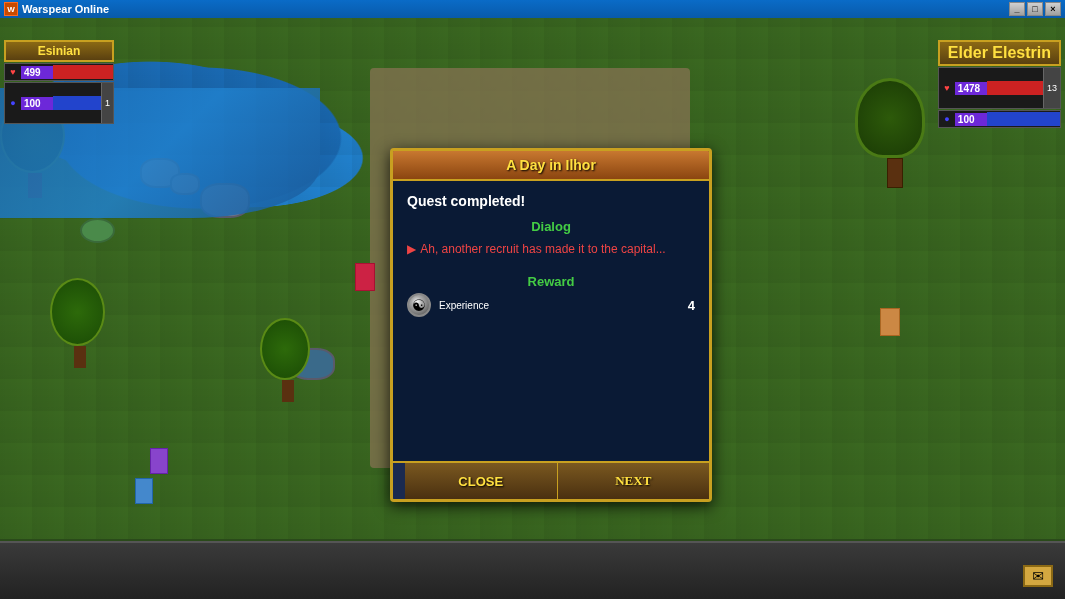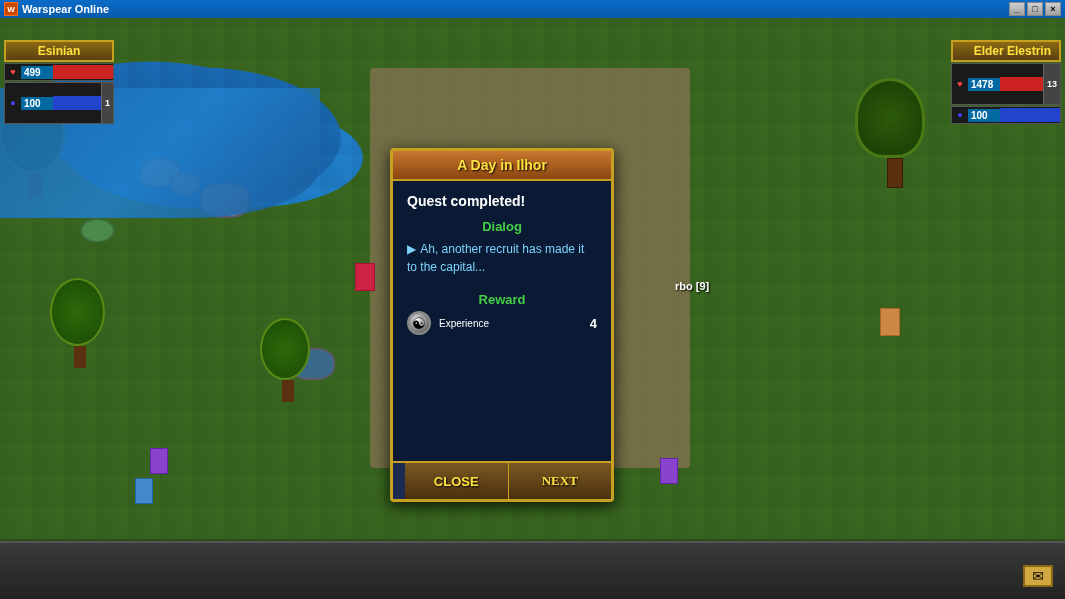--- a/index.html
+++ b/index.html
@@ -155,21 +155,21 @@
       justify-content: center;
       font-size: 9px;
     }
 
     .stat-val {
       color: white;
       font-size: 10px;
       font-weight: bold;
       padding: 1px 3px;
       min-width: 32px;
-      background: #0369a1;
+      background: #6d28d9;
     }
 
     .stat-bar {
       height: 14px;
       flex: 1;
       background: #330000;
       position: relative;
     }
 
     .stat-bar-fill-hp {
@@ -181,36 +181,35 @@
       height: 100%;
       background: #2244cc;
     }
 
     .level-badge {
       background: #444;
       color: #fff;
       font-size: 9px;
       padding: 15px 3px;
       border-left: 1px solid #666;
-      font-weight: bold;
     }
 
     
     #hud-right {
       position: absolute;
       top: 22px;
       right: 4px;
       z-index: 50;
     }
 
     #player-name-right {
       background: linear-gradient(to bottom, #8b6914, #5a4010);
       border: 2px solid #c8a020;
       color: #ffe040;
-      font-size: 12px;
+      font-size: 16px;
       font-weight: bold;
       padding: 2px 8px;
       text-align: right;
       min-width: 110px;
     }
 
     
     #bottom-bar {
       position: absolute;
       bottom: 0;
@@ -220,21 +219,21 @@
       background: linear-gradient(to bottom, #3a3a3a, #222);
       border-top: 2px solid #555;
       z-index: 50;
     }
 
     
     #dialog-modal {
       position: absolute;
       top: 130px;
       left: 390px;
-      width: 224px;
+      width: 322px;
       z-index: 200;
       border: 3px solid #c8a020;
       border-radius: 4px;
       overflow: hidden;
       box-shadow: 0 4px 16px rgba(0,0,0,0.8);
     }
 
     #dialog-title-bar {
       background: linear-gradient(to bottom, #c87830, #8b4510);
       padding: 6px 10px;
@@ -264,21 +263,21 @@
 
     #dialog-section-label {
       color: #44cc44;
       font-size: 13px;
       font-weight: bold;
       text-align: center;
       margin-bottom: 6px;
     }
 
     #dialog-text {
-      color: #7dd3fc;
+      color: #ef4444;
       font-size: 12px;
       line-height: 1.5;
       margin-bottom: 16px;
     }
 
     #dialog-arrow {
       display: inline-block;
       margin-right: 4px;
       font-size: 12px;
     }

